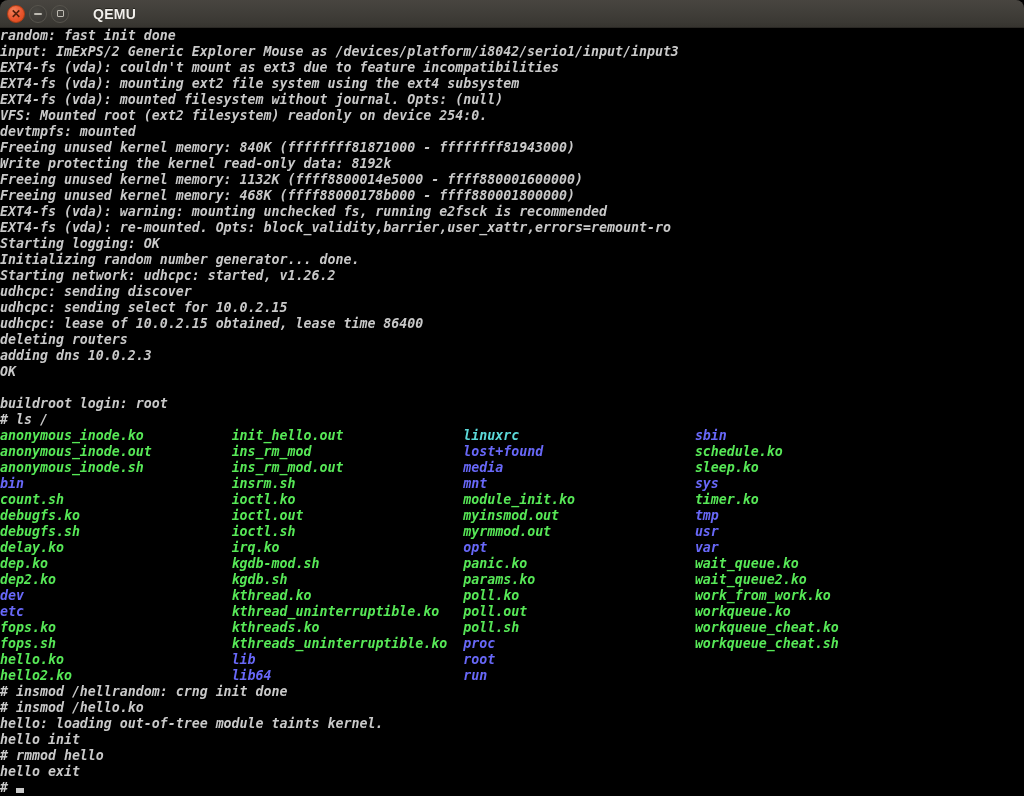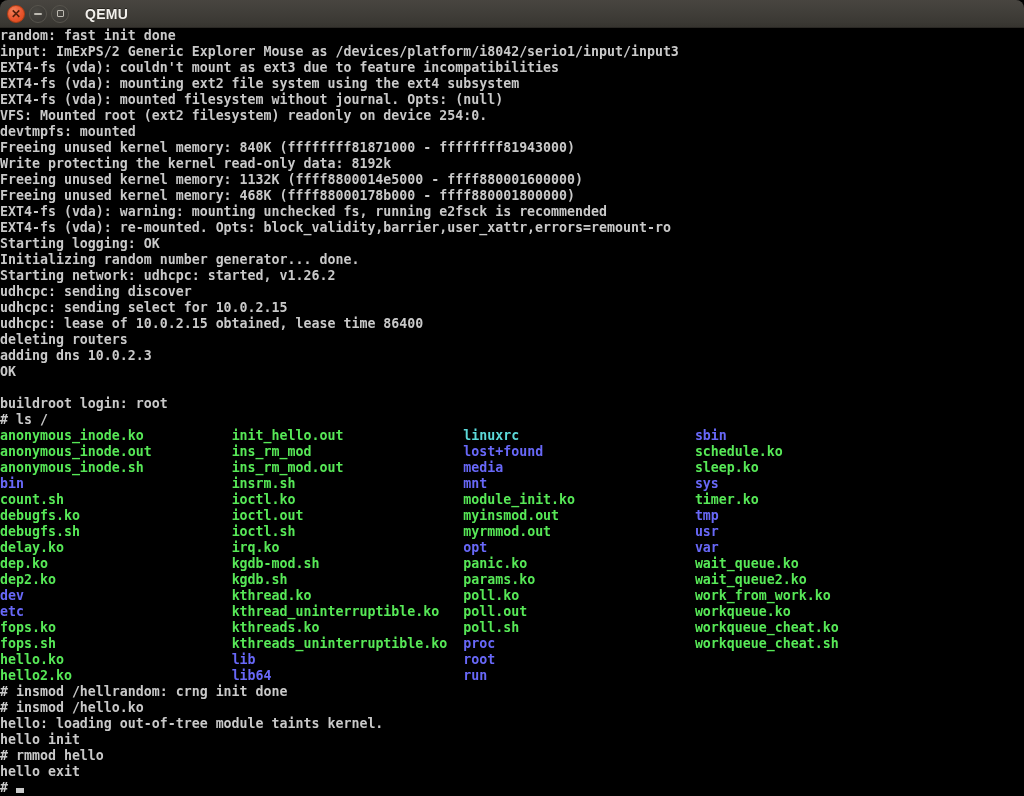--- a/index.html
+++ b/index.html
@@ -36,41 +36,41 @@
     color: #55200c;
     font-size: 12px; font-weight: bold; line-height: 1;
   }
   .tb-btn.min, .tb-btn.max {
     background: radial-gradient(circle at 40% 35%, #4b4944, #3b3935 70%);
     border: 1px solid #57544d;
   }
   .glyph-min { display: block; width: 8px; height: 2px; background: #bdbab2; border-radius: 1px; }
   .glyph-max { display: block; width: 7px; height: 7px; border: 1.5px solid #bdbab2; border-radius: 1px; }
   .tb-title {
-    margin-left: 16px;
+    margin-left: 24px;
     color: #f2f0ec;
     font-size: 14px;
     font-weight: bold;
     text-shadow: 0 -1px 0 #26241f;
     letter-spacing: 0.3px;
   }
   
   .terminal {
     position: absolute;
     left: 0; top: 28px;
     width: 1024px; height: 768px;
     background: #000000;
     font-family: "DejaVu Sans Mono", monospace;
     font-size: 13.289px;       
     font-weight: bold;
     line-height: 16px;
     white-space: pre;
     overflow: hidden;
   }
-  .line { height: 16px; }
+  .line { height: 16px; font-style: italic; }
   .cursor {
     display: inline-block;
     width: 8px; height: 5px;
     margin-bottom: -1px;
   }
 </style>
 </head>
 <body>
 
 <div class="window">

